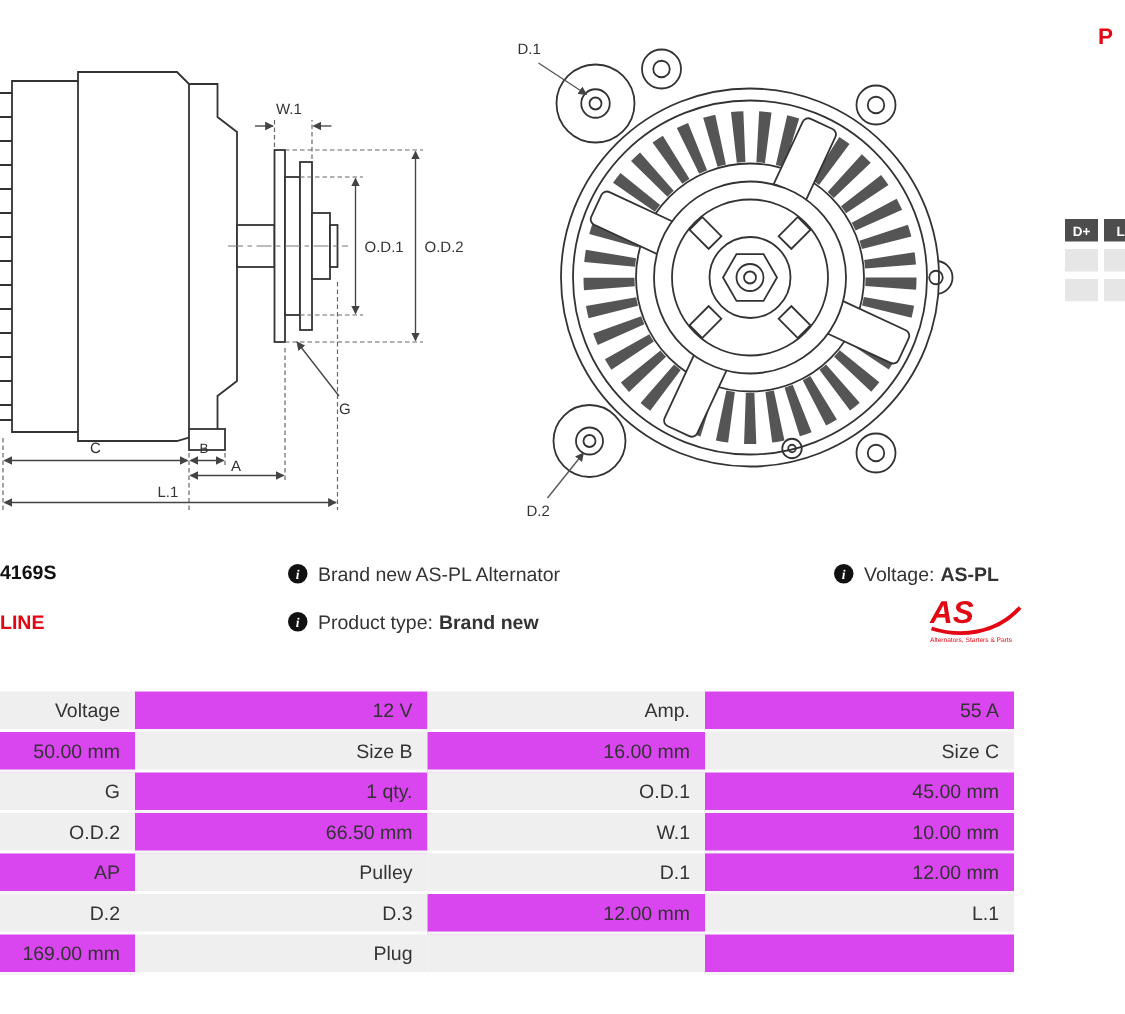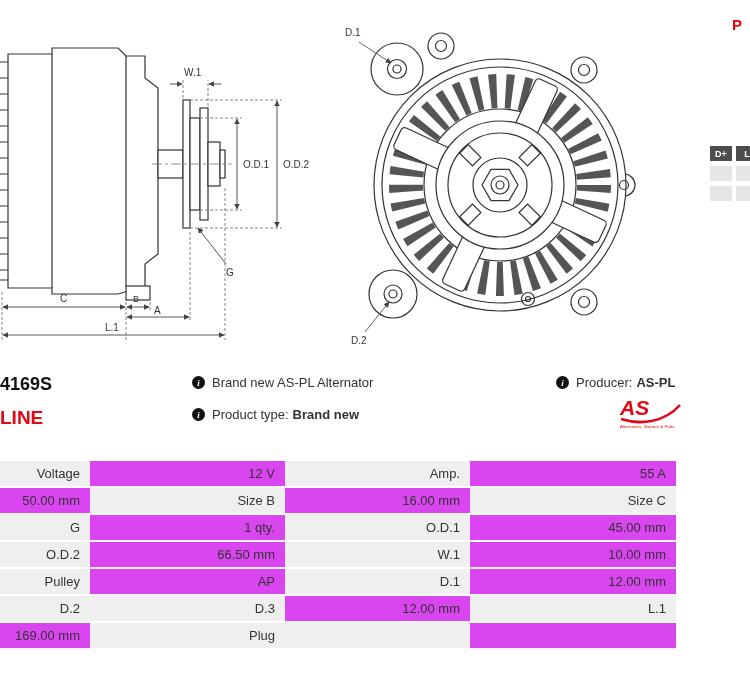--- a/index.html
+++ b/index.html
@@ -11,22 +11,22 @@
   .p-partial { right:8px; top:16px; font-size:15px; font-weight:bold; color:#e30613; }
 
   
   .terminals { top:146px; right:0; width:40px; display:flex; flex-direction:column; gap:5px; overflow:hidden; }
   .t-row { display:flex; gap:4px; }
   .t-badge { min-width:22px; height:15px; background:#4d4d4d; color:#fff; font-size:9px; font-weight:bold;
              display:flex; align-items:center; justify-content:center; flex:none; }
   .t-bar { width:22px; height:15px; background:#e6e6e6; flex:none; }
 
   
-  .code   { left:0;   top:374px; font-size:18px; font-weight:bold; color:#111; }
-  .line   { left:0;   top:407px; font-size:19px;  font-weight:bold; color:#e30613; }
+  .code   { left:0;   top:374px; font-size:13px; font-weight:bold; color:#111; }
+  .line   { left:0;   top:407px; font-size:13px;  font-weight:bold; color:#e30613; }
   .inforow { display:flex; align-items:center; font-size:13px; color:#333; white-space:nowrap; }
   .mid1   { left:192px; top:375px; }
   .mid2   { left:192px; top:407px; }
   .right1 { left:556px; top:375px; }
   .b { font-weight:bold; margin-left:4px; }
   .info-icon { display:inline-flex; width:13px; height:13px; border-radius:50%; background:#111; color:#fff;
                font-size:9px; font-weight:bold; font-style:italic; font-family:"Liberation Serif", serif;
                align-items:center; justify-content:center; margin-right:7px; flex:none; }
 
   
@@ -184,21 +184,21 @@
 </div>
 
 <div class="abs inforow mid2">
   <span class="info-icon">i</span>
   <span>Product type:</span>
   <span class="b">Brand new</span>
 </div>
 
 <div class="abs inforow right1">
   <span class="info-icon">i</span>
-  <span>Producer:</span>
+  <span>Voltage:</span>
   <span class="b">AS-PL</span>
 </div>
 
 <svg class="abs" style="left:618px;top:396px" width="66" height="36" viewBox="0 0 66 36">
   <text x="2" y="19" font-size="21" font-weight="bold" font-style="italic" fill="#e30613">AS</text>
   <path d="M3,23 C22,29 46,27 62,9" stroke="#e30613" stroke-width="2.6" fill="none"></path>
   <text x="2" y="32" font-size="4.4" fill="#e30613">Alternators, Starters &amp; Parts</text>
 </svg>
 
 <div class="abs spec">
@@ -215,22 +215,22 @@
   <div class="cell lbl">G</div>
   <div class="cell val">1 qty.</div>
 
   <div class="cell lbl">O.D.1</div>
   <div class="cell val">45.00 mm</div>
   <div class="cell lbl">O.D.2</div>
   <div class="cell val">66.50 mm</div>
 
   <div class="cell lbl">W.1</div>
   <div class="cell val">10.00 mm</div>
+  <div class="cell val">AP</div>
   <div class="cell lbl">Pulley</div>
-  <div class="cell val">AP</div>
 
   <div class="cell lbl">D.1</div>
   <div class="cell val">12.00 mm</div>
   <div class="cell lbl">D.2</div>
 
   <div class="cell lbl">D.3</div>
   <div class="cell val">12.00 mm</div>
   <div class="cell lbl">L.1</div>
   <div class="cell val">169.00 mm</div>
 

